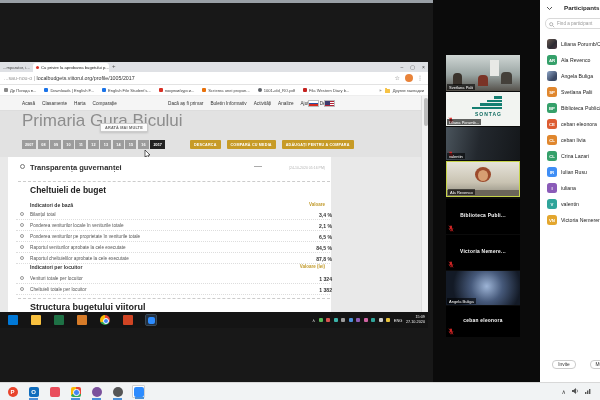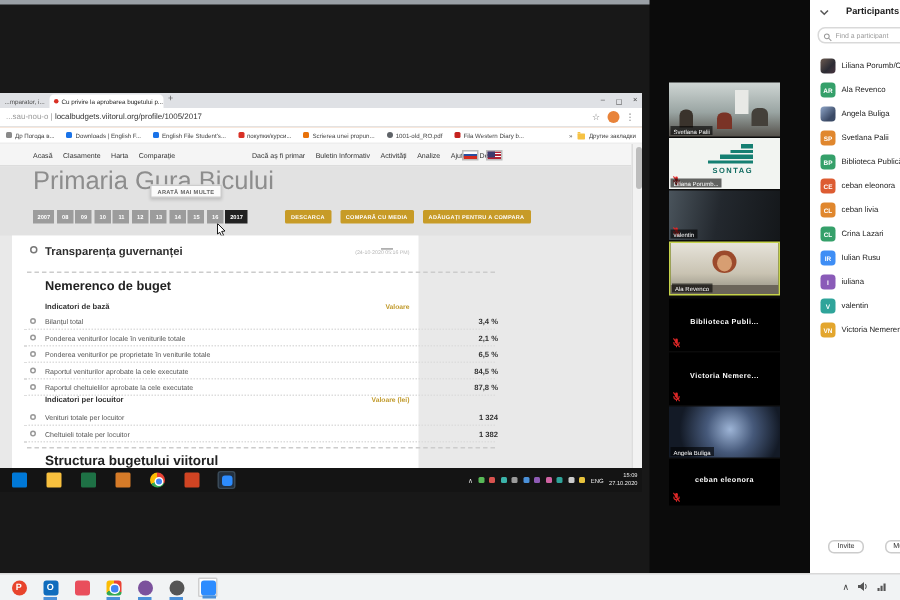--- a/index.html
+++ b/index.html
@@ -47,21 +47,21 @@
   #flag-us::before{content:"";position:absolute;left:0;top:0;width:5px;height:3.5px;background:#3c3b6e;}
   #hero{left:0;top:15px;width:421px;height:46px;background:#e2e2e2;}
   #site-title{left:22px;top:15px;font-size:17px;color:#8d8d8d;font-weight:400;}
   #tooltip{left:100px;top:27px;background:#fbfbfb;border:1px solid #ccc;font-size:3.8px;font-weight:bold;color:#666;padding:1.5px 4px;letter-spacing:.2px;box-shadow:0 1px 2px rgba(0,0,0,.15);}
   #years{left:22px;top:44px;display:flex;gap:1.5px;}
   .yr{height:9px;background:#9c9c9c;color:#fff;font-size:3.8px;font-weight:bold;display:flex;align-items:center;justify-content:center;padding:0 3px;min-width:11px;}
   .yr.sel{background:#222;}
   #actions{left:190px;top:44px;display:flex;gap:6px;}
   .goldbtn{height:9px;background:#c79b27;color:#fff;font-size:3.7px;font-weight:bold;display:flex;align-items:center;padding:0 4px;border-radius:1px;letter-spacing:.2px;white-space:nowrap;}
   #cursor{left:144px;top:50px;}
-  #card{left:8px;top:61px;width:271px;height:155px;background:#fff;}
+  #card{left:8px;top:61px;width:323px;height:155px;background:#fff;}
   .ring{display:inline-block;width:4px;height:4px;border:1px solid #999;border-radius:50%;}
   #card-gear{left:12px;top:7px;width:5px;height:5px;border-width:1.2px;border-color:#777;}
   #card-title{left:22px;top:6px;font-size:7.5px;font-weight:bold;color:#2e2e2e;}
   #card-collapse{left:246px;top:4px;font-size:8px;color:#555;}
   #card-stamp{right:6px;top:9px;font-size:3.5px;color:#b5b5b5;}
   .dash{left:10px;width:312px;border-top:1px dashed #ccc;}
   #dash1{top:24px;} #dash2{top:141px;}
   #h-buget{left:22px;top:28px;font-size:8.5px;font-weight:bold;color:#222;}
   .subhead{font-size:5.1px;font-weight:bold;color:#333;}
   .valhead{font-size:4.5px;font-weight:bold;color:#c19a2b;}
@@ -264,21 +264,21 @@
             <path d="M1 0l5 5-2.2.3 1.3 2.6-1.3.7-1.3-2.7L1 7z" fill="#fff" stroke="#000" stroke-width="0.6"></path>
           </svg>
       </div>
 
       <div class="abs" id="card">
         <span class="ring abs" id="card-gear"></span>
         <div class="abs" id="card-title">Transparența guvernanței</div>
         <div class="abs" id="card-collapse">—</div>
         <div class="abs" id="card-stamp">(24-10-2020 05:16 PM)</div>
         <div class="abs dash" id="dash1"></div>
-        <div class="abs" id="h-buget">Nemerenco de buget</div>
+        <div class="abs" id="h-buget">Cheltuieli de buget</div>
 
         <div class="abs subhead" id="basic-head">Indicatori de bază</div>
         <div class="abs valhead" id="basic-valhead">Valoare</div>
 
         <div class="brow" style="top:52px">
           <span class="ring"></span>
           <span class="lbl">Bilanțul total</span>
           <span class="val">3,4 %</span>
         </div>
         <div class="brow" style="top:63px">

